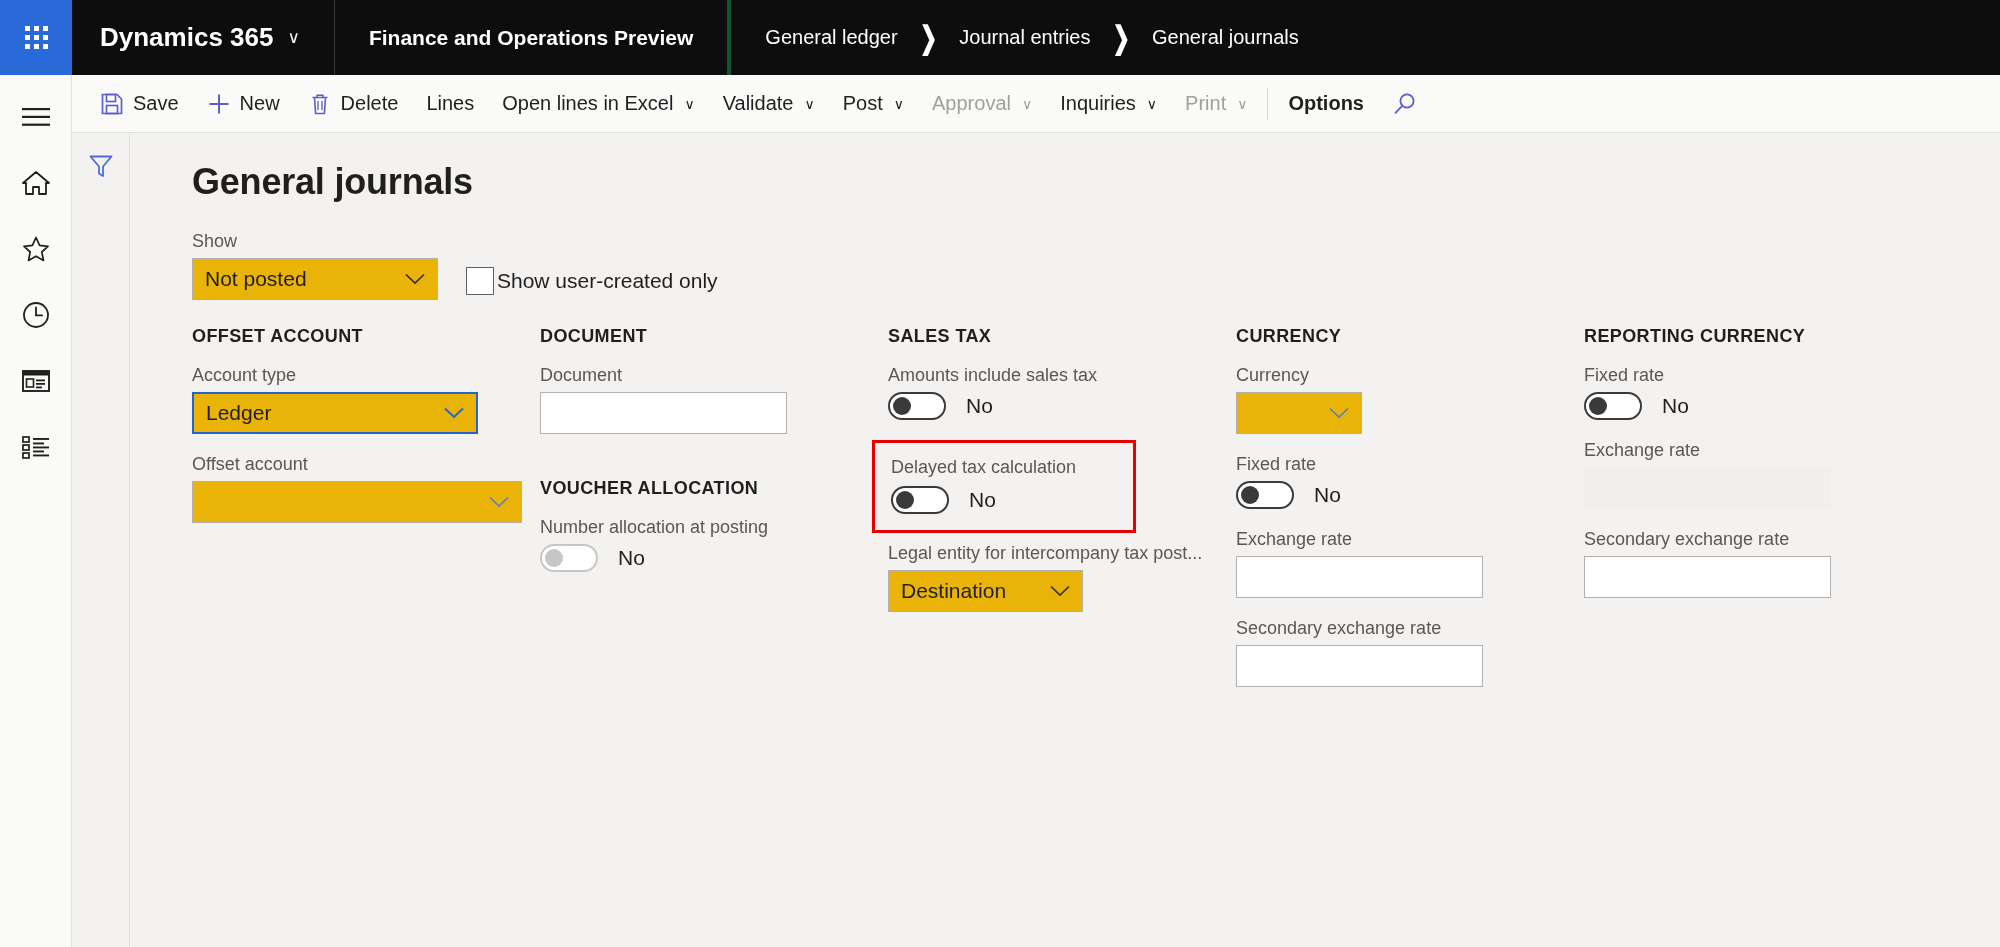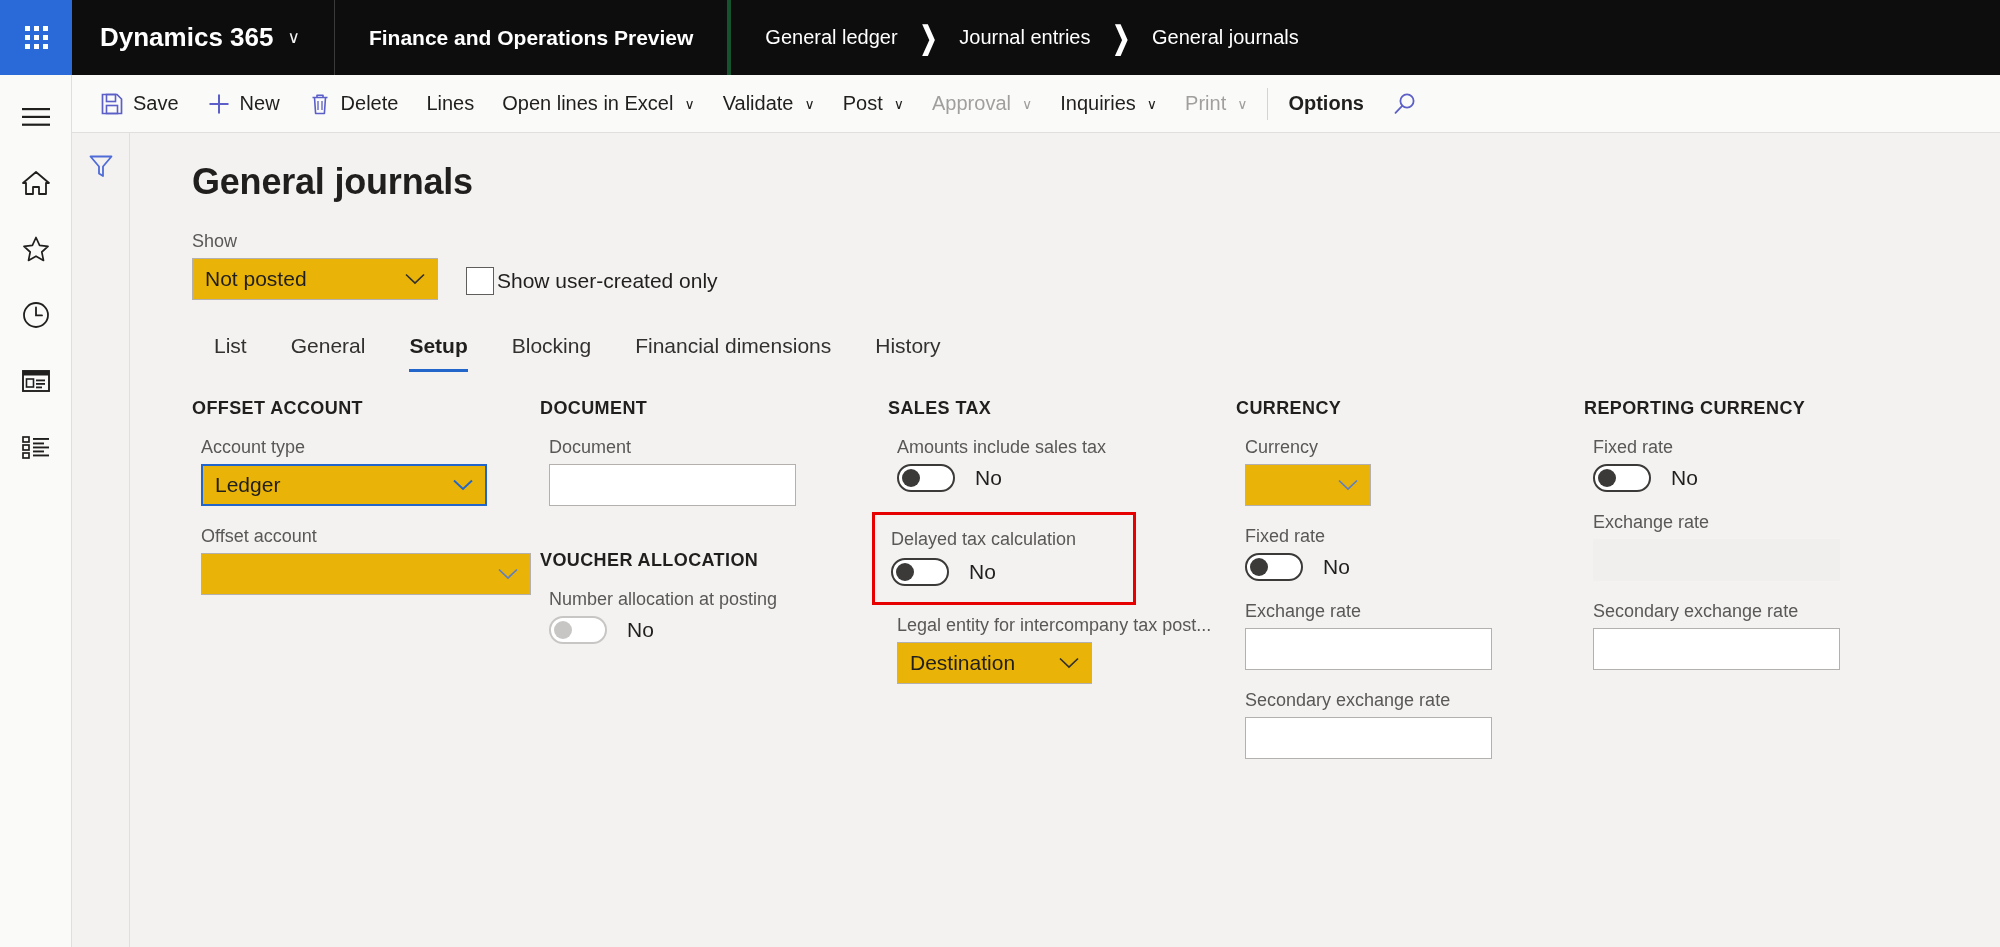--- a/index.html
+++ b/index.html
@@ -190,21 +190,21 @@
   .col { width: 348px; flex: none; }
 
   .grouphdr {
     font-size: 18px; font-weight: 700; color: #201f1e;
     letter-spacing: .4px;
     margin-bottom: 18px;
     white-space: nowrap;
   }
   .grouphdr.spaced { margin-top: 44px; }
 
-  .fieldblock { margin-bottom: 20px; margin-left: 9px; }
+  .fieldblock { margin-bottom: 20px; }
 
   
   .togglerow { display: flex; align-items: center; gap: 20px; }
   .toggle {
     width: 58px; height: 28px;
     border: 2px solid #3b3a39; border-radius: 16px;
     background: #ffffff;
     display: flex; align-items: center;
     padding: 0 3px;
     cursor: pointer; flex: none;
@@ -420,28 +420,20 @@
         </span>
       </div>
     </div>
 
     <div class="checkrow">
       <div class="checkbox"></div>
       <div class="checklabel">Show user-created only</div>
     </div>
   </div>
 
-  <div class="tabs">
-    <div class="tab"><span>List</span></div>
-    <div class="tab"><span>General</span></div>
-    <div class="tab active"><span>Setup</span></div>
-    <div class="tab"><span>Blocking</span></div>
-    <div class="tab"><span>Financial dimensions</span></div>
-    <div class="tab"><span>History</span></div>
-  </div>
 
   <div class="cols">
 
     <div class="col">
       <div class="grouphdr">OFFSET ACCOUNT</div>
 
       <div class="fieldblock">
         <div class="field-label">Account type</div>
         <div class="combo focused" style="width:286px;">
           <span>Ledger</span>

